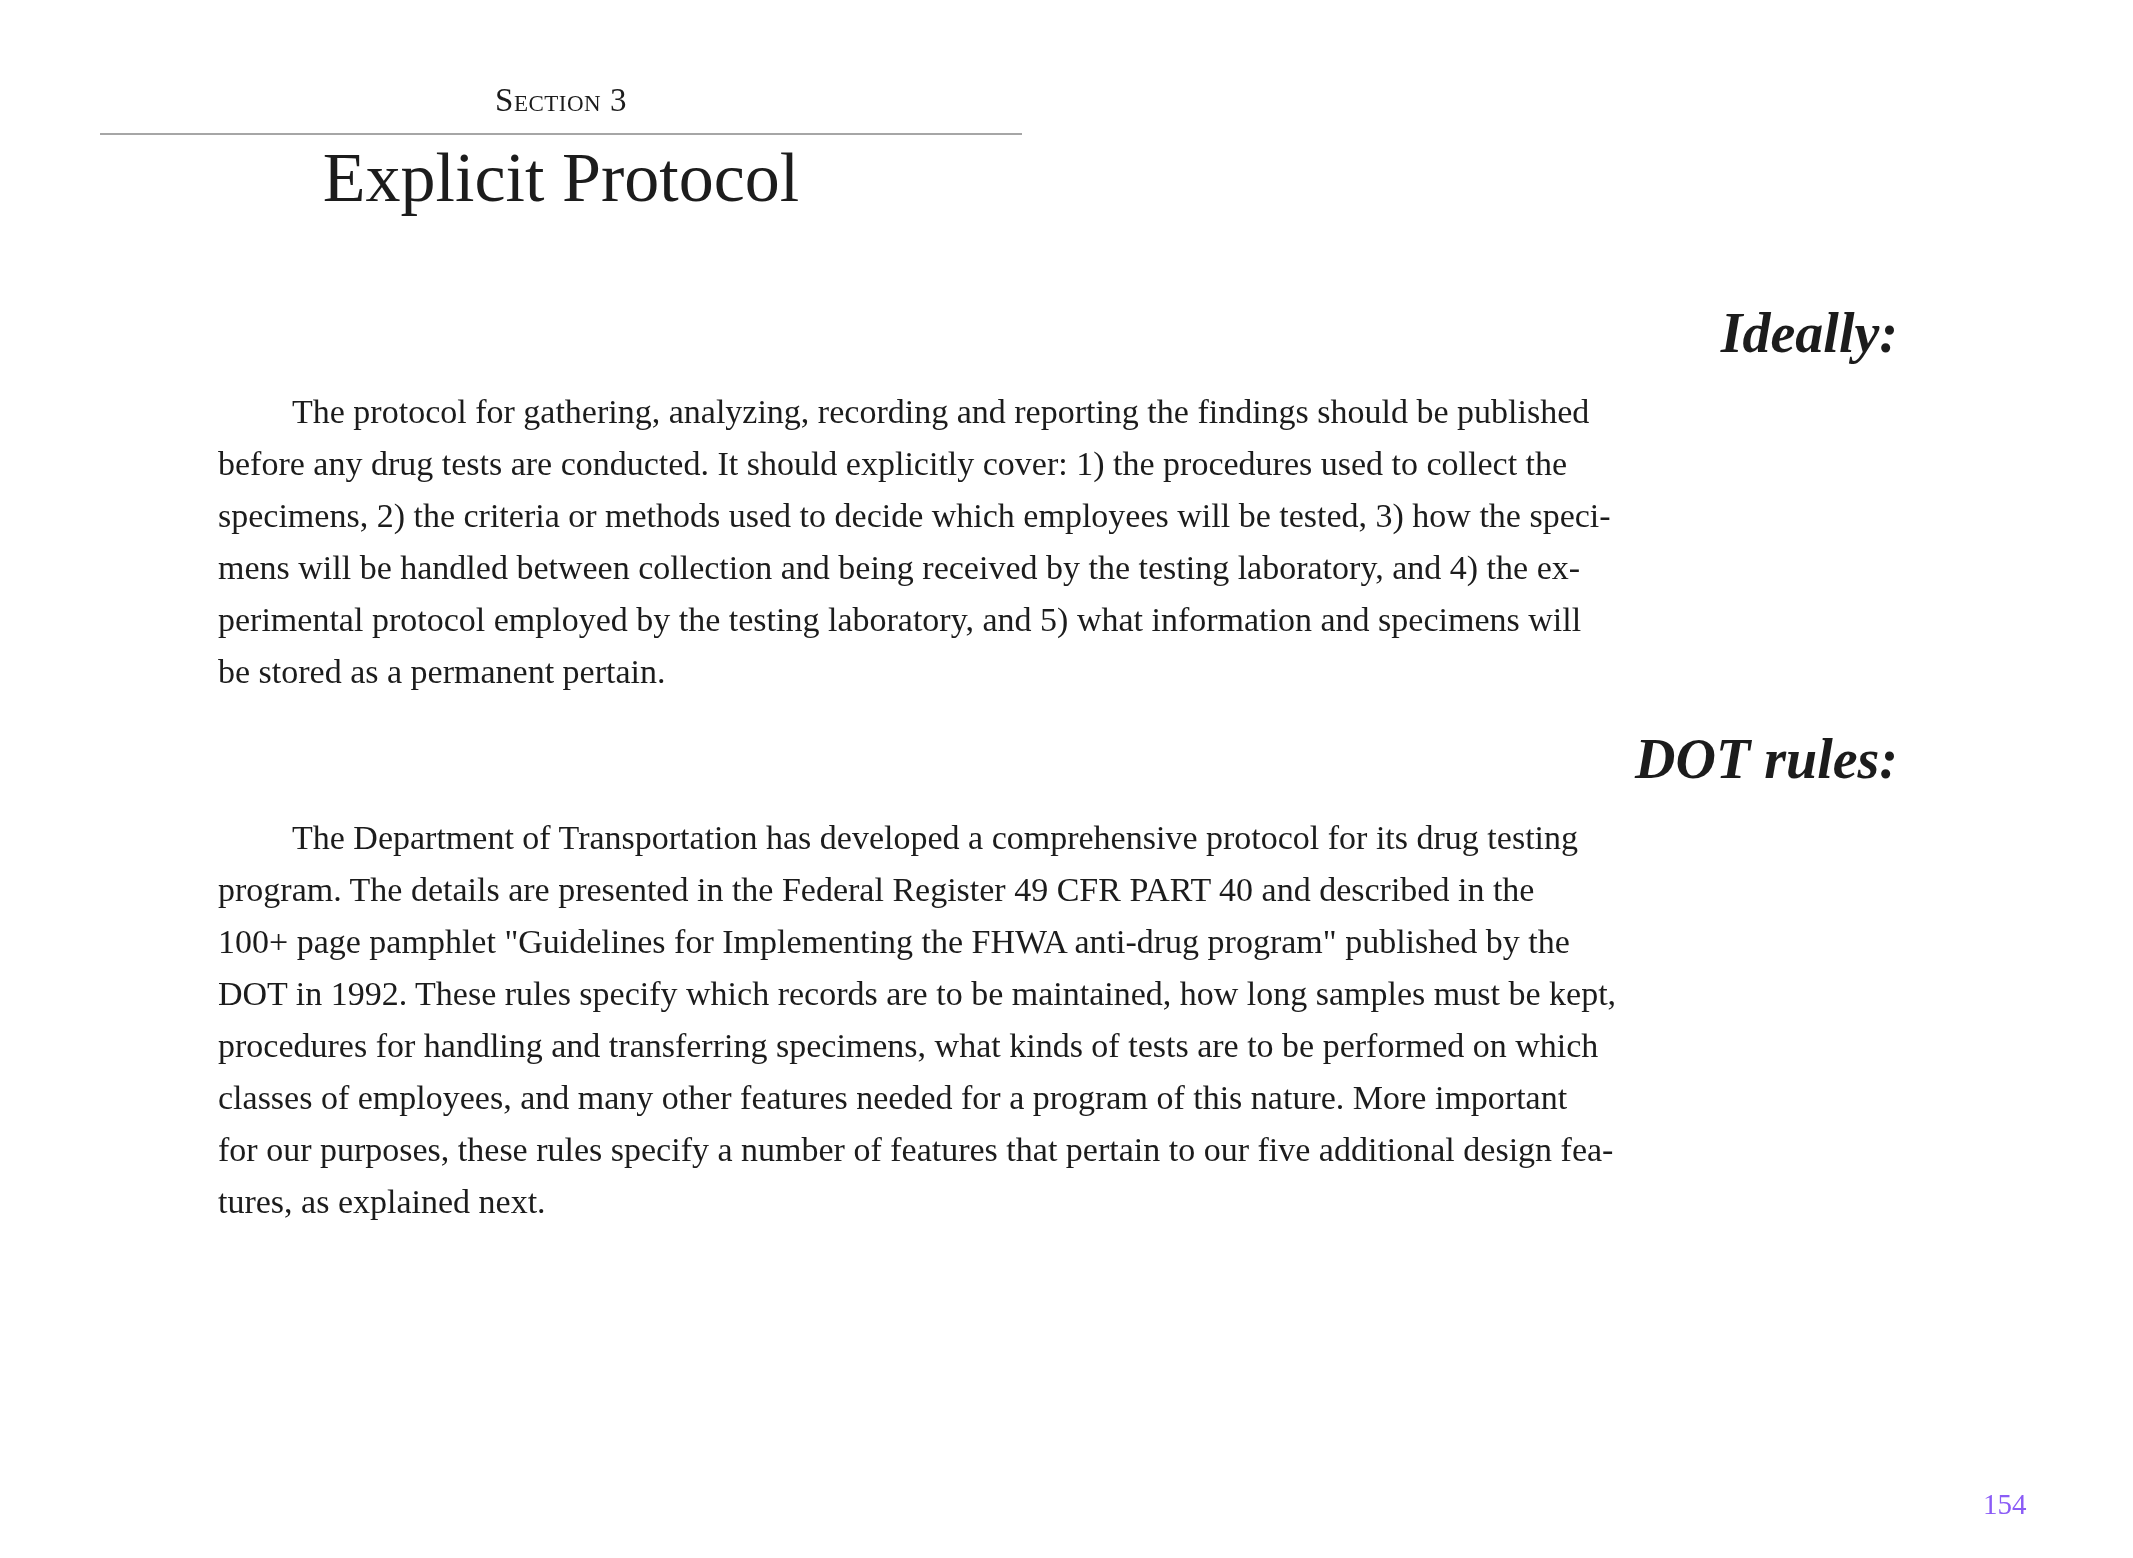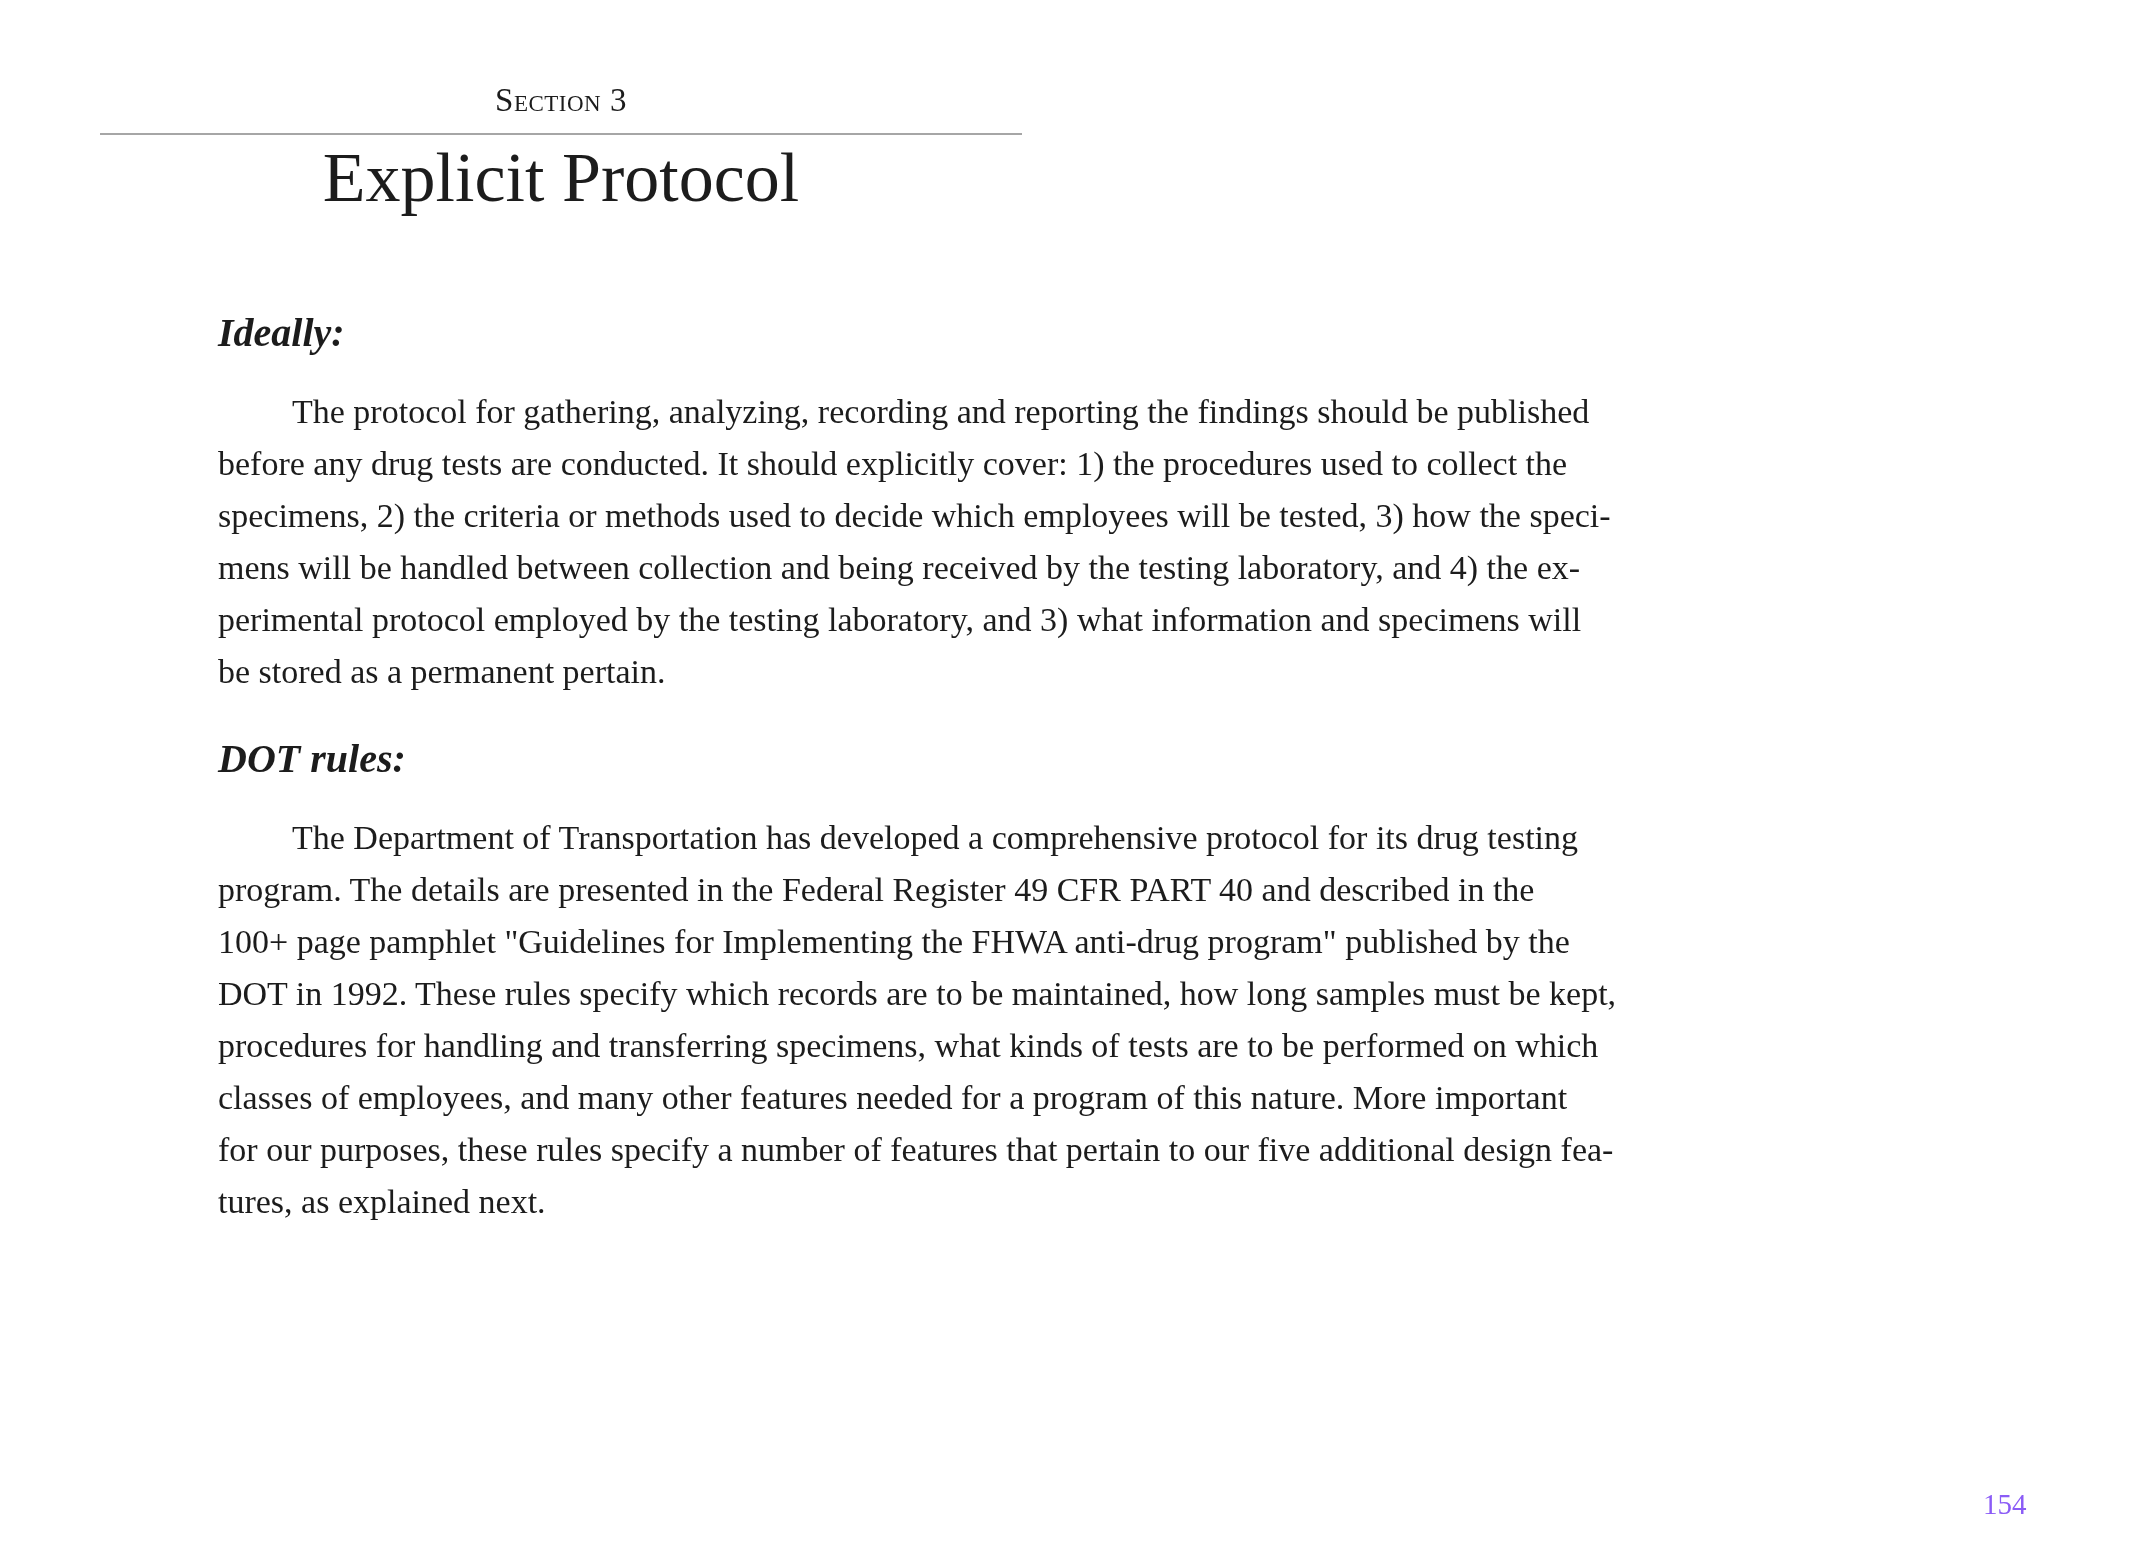--- a/index.html
+++ b/index.html
@@ -53,22 +53,22 @@
   
   .body-col{
     position:absolute;
     left:218px;
     top:308px;
     width:1680px;
     font-size:34px;
     line-height:52px;
   }
   .section-heading{
-    text-align:left;
-    font-size:40px;
+    text-align:right;
+    font-size:56px;
     line-height:50px;
     font-weight:bold;
     font-style:italic;
     margin:0;
   }
   .paragraph{
     margin-top:28px;
   }
   .paragraph .line{
     white-space:nowrap;
@@ -102,21 +102,21 @@
 
   <div class="body-col">
 
     <div class="section">
       <h2 class="section-heading">Ideally:</h2>
       <div class="paragraph">
           <div class="line first">The protocol for gathering, analyzing, recording and reporting the findings should be published</div>
           <div class="line">before any drug tests are conducted. It should explicitly cover: 1) the procedures used to collect the</div>
           <div class="line">specimens, 2) the criteria or methods used to decide which employees will be tested, 3) how the speci-</div>
           <div class="line">mens will be handled between collection and being received by the testing laboratory, and 4) the ex-</div>
-          <div class="line">perimental protocol employed by the testing laboratory, and 3) what information and specimens will</div>
+          <div class="line">perimental protocol employed by the testing laboratory, and 5) what information and specimens will</div>
           <div class="line">be stored as a permanent pertain.</div>
         </div>
     </div>
 
     <div class="section">
       <h2 class="section-heading">DOT rules:</h2>
       <div class="paragraph">
           <div class="line first">The Department of Transportation has developed a comprehensive protocol for its drug testing</div>
           <div class="line">program. The details are presented in the Federal Register 49 CFR PART 40 and described in the</div>
           <div class="line">100+ page pamphlet "Guidelines for Implementing the FHWA anti-drug program" published by the</div>

